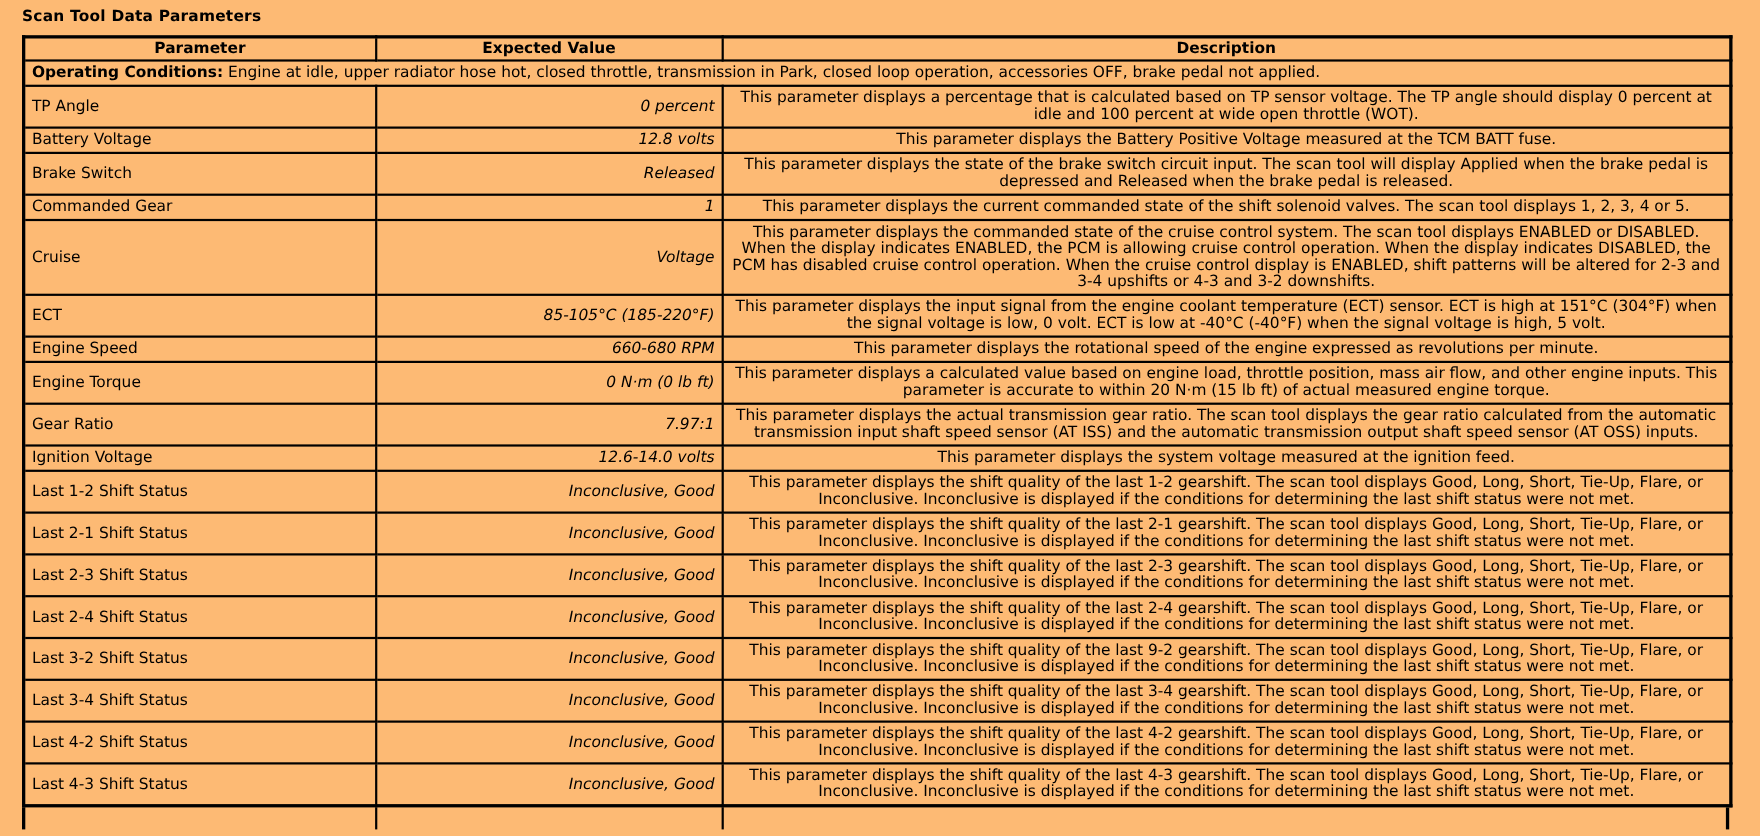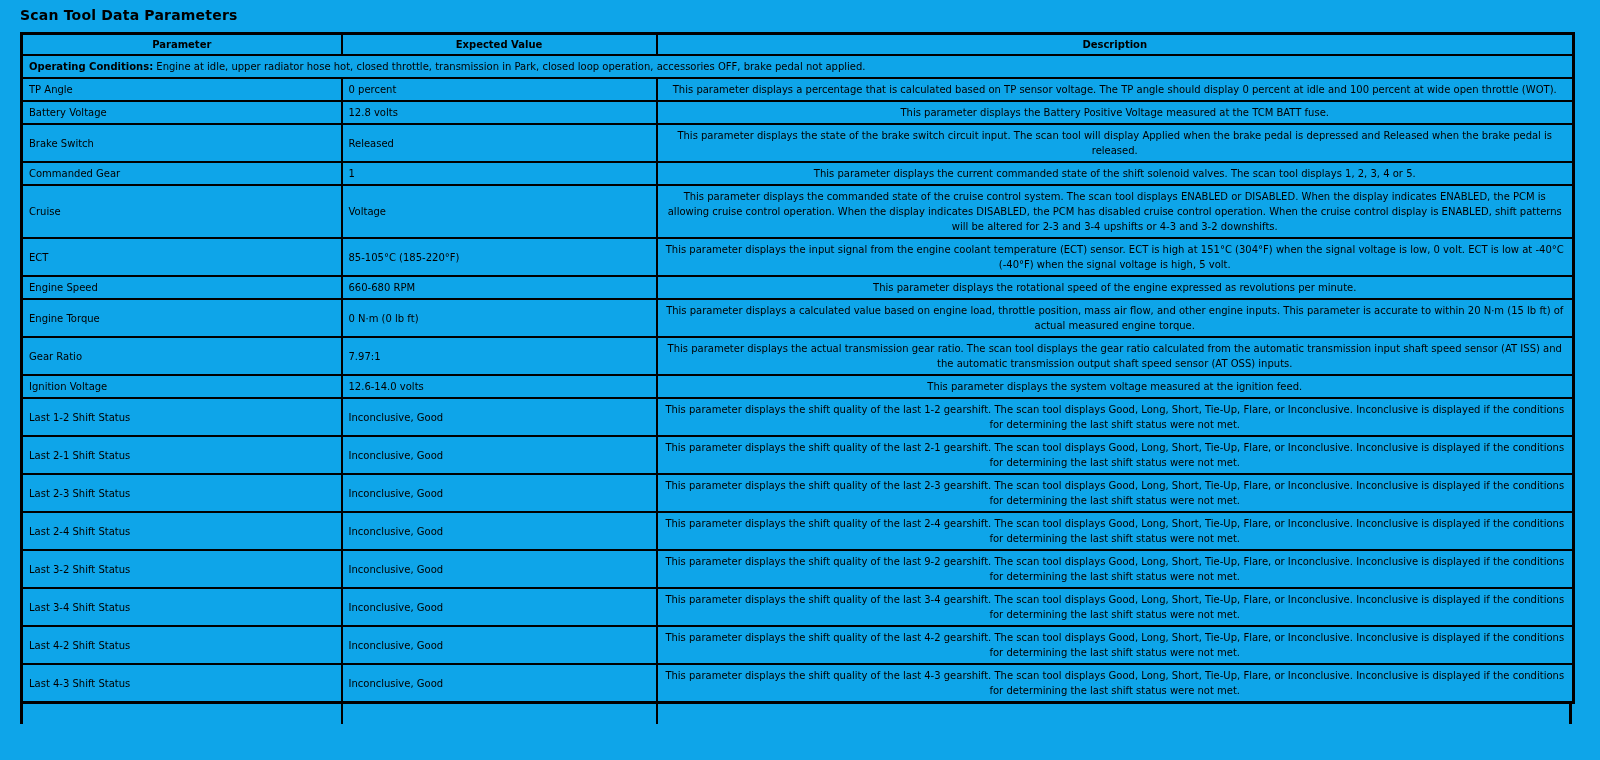--- a/index.html
+++ b/index.html
@@ -8,50 +8,50 @@
     background: #ffffff;
     color: #000000;
     font-family: "DejaVu Sans", "Liberation Sans", sans-serif;
   }
   .page {
     width: 1600px;
     height: 760px;
     box-sizing: border-box;
     padding: 7px 0 0 20px;
     overflow: hidden;
-    background: #0ea5e9;
+    background: #fdba74;
   }
   .doc-title {
     font-size: 14px;
     font-weight: bold;
     margin: 0 0 9px 0;
     letter-spacing: 0.2px;
   }
   table.scan-table {
     border-collapse: collapse;
     width: 1552px;
     table-layout: fixed;
     border: 3px solid #000;
   }
   table.scan-table th,
   table.scan-table td {
     border: 2px solid #000;
-    font-size: 10px;
+    font-size: 14px;
     line-height: 15px;
     vertical-align: middle;
     padding: 3px 6px;
     overflow: hidden;
   }
   table.scan-table th {
     font-weight: bold;
     text-align: center;
     padding: 2px 6px;
   }
   td.param-cell { text-align: left; padding-left: 5px; margin-left: 23px; }
-  td.value-cell { text-align: left; }
+  td.value-cell { text-align: right; font-style: italic; }
   td.desc-cell  { text-align: center; line-height: 15px; padding-top: 2px; padding-bottom: 2px; }
   td.opcond-cell { text-align: left; padding-left: 5px; }
   .opcond-label { font-weight: bold; margin-top: 40px; }
   
   .stub-row {
     position: relative;
     width: 1552px;
     height: 20px;
     box-sizing: border-box;
     border-left: 3px solid #000;

